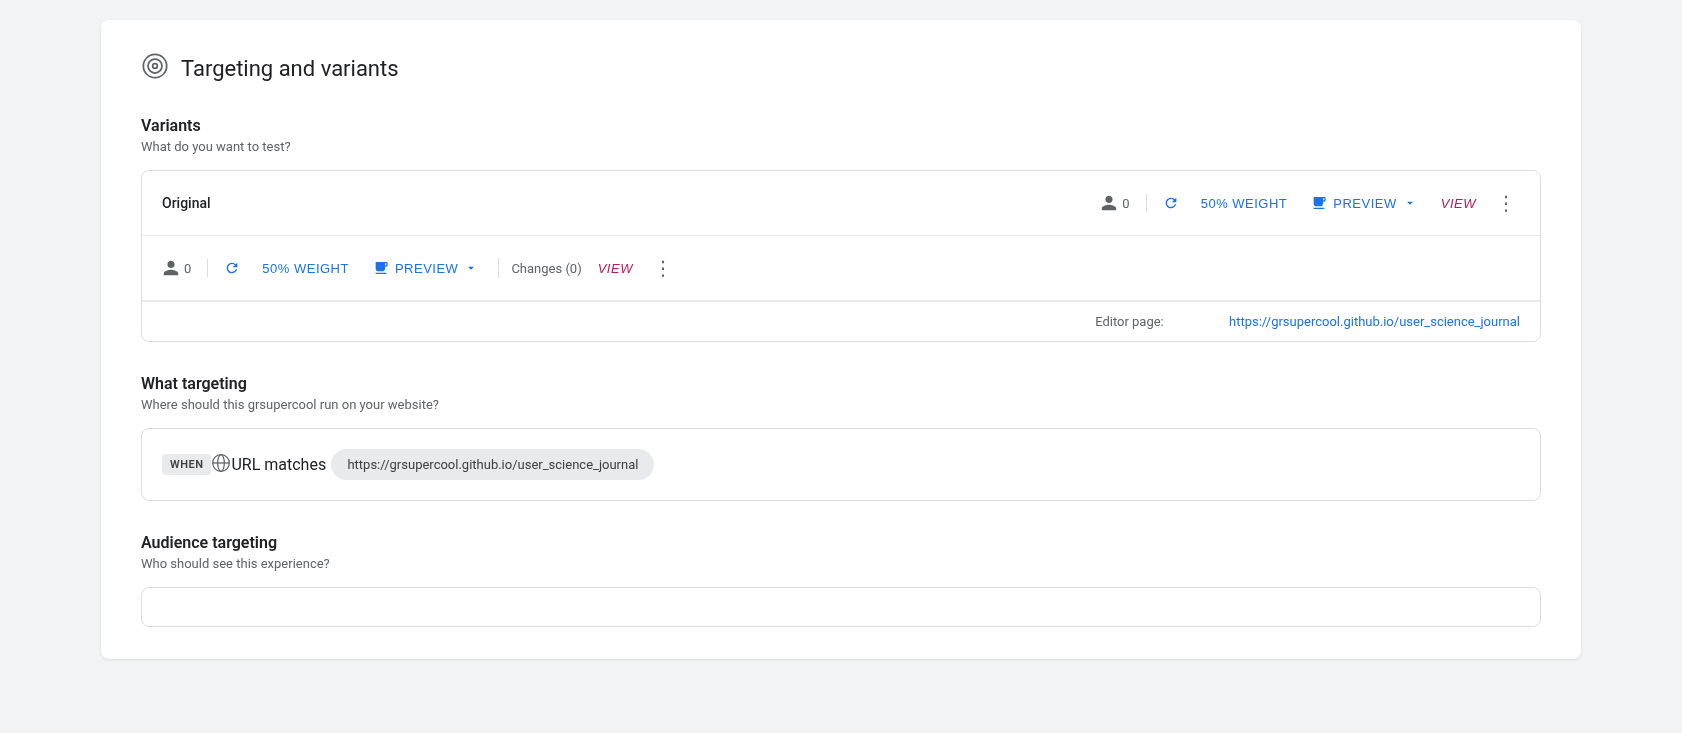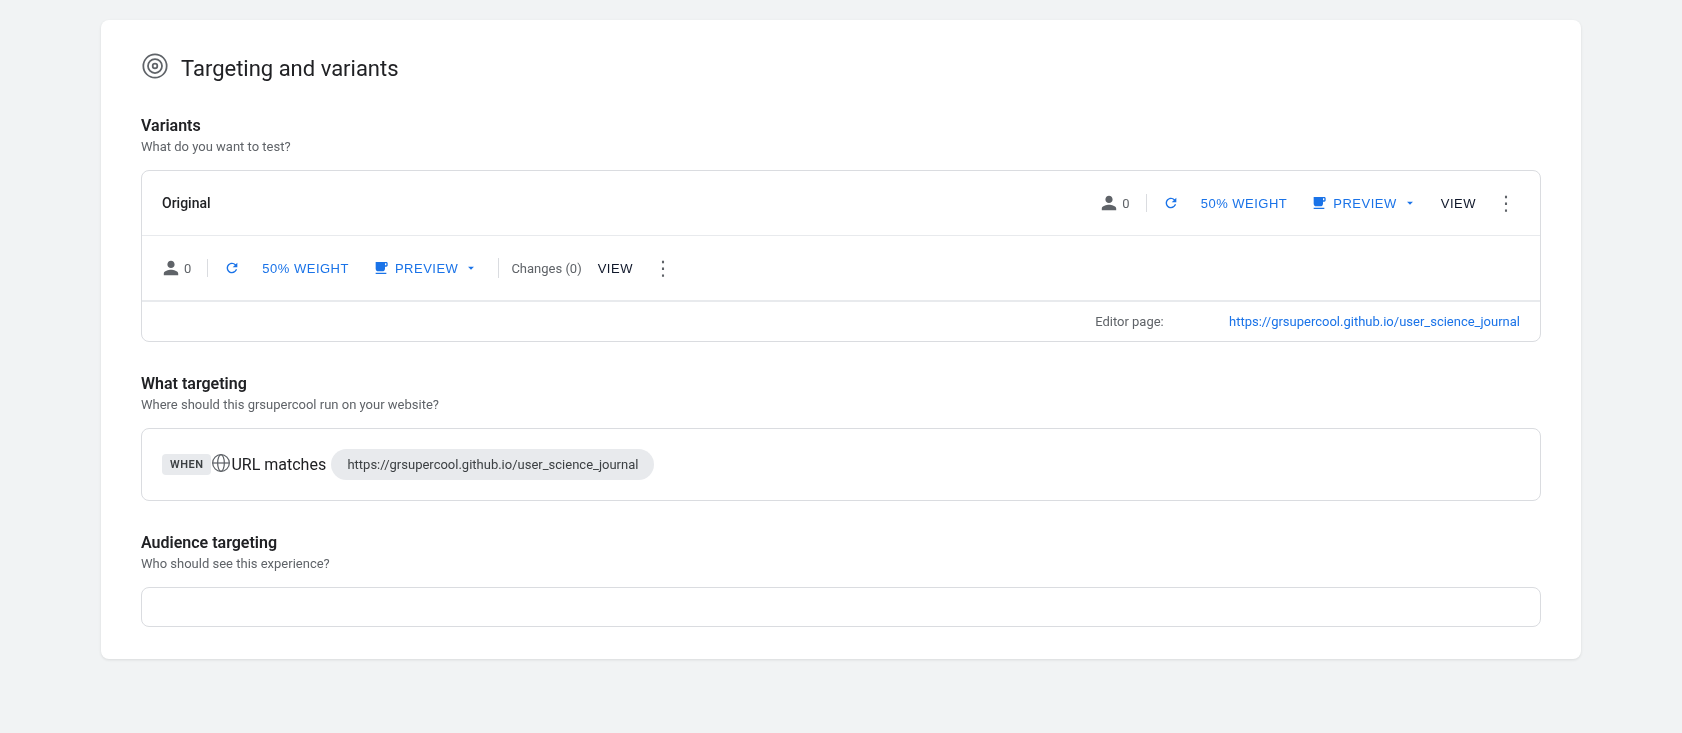--- a/index.html
+++ b/index.html
@@ -134,30 +134,31 @@
       height: 20px;
       background: #dadce0;
       margin: 0 4px;
     }
     .changes-label {
       font-size: 13px;
       color: #5f6368;
       text-align: right;
     }
     .view-btn {
-      color: #0f172a;
+      color: #be185d;
       font-size: 13px;
       font-weight: 500;
       cursor: pointer;
       padding: 4px 8px;
       border-radius: 4px;
       border: none;
       background: none;
       text-transform: uppercase;
       letter-spacing: 0.5px;
+      font-style: italic;
     }
     .more-btn {
       color: #5f6368;
       font-size: 20px;
       cursor: pointer;
       padding: 4px 4px;
       border-radius: 4px;
       border: none;
       background: none;
       display: flex;

